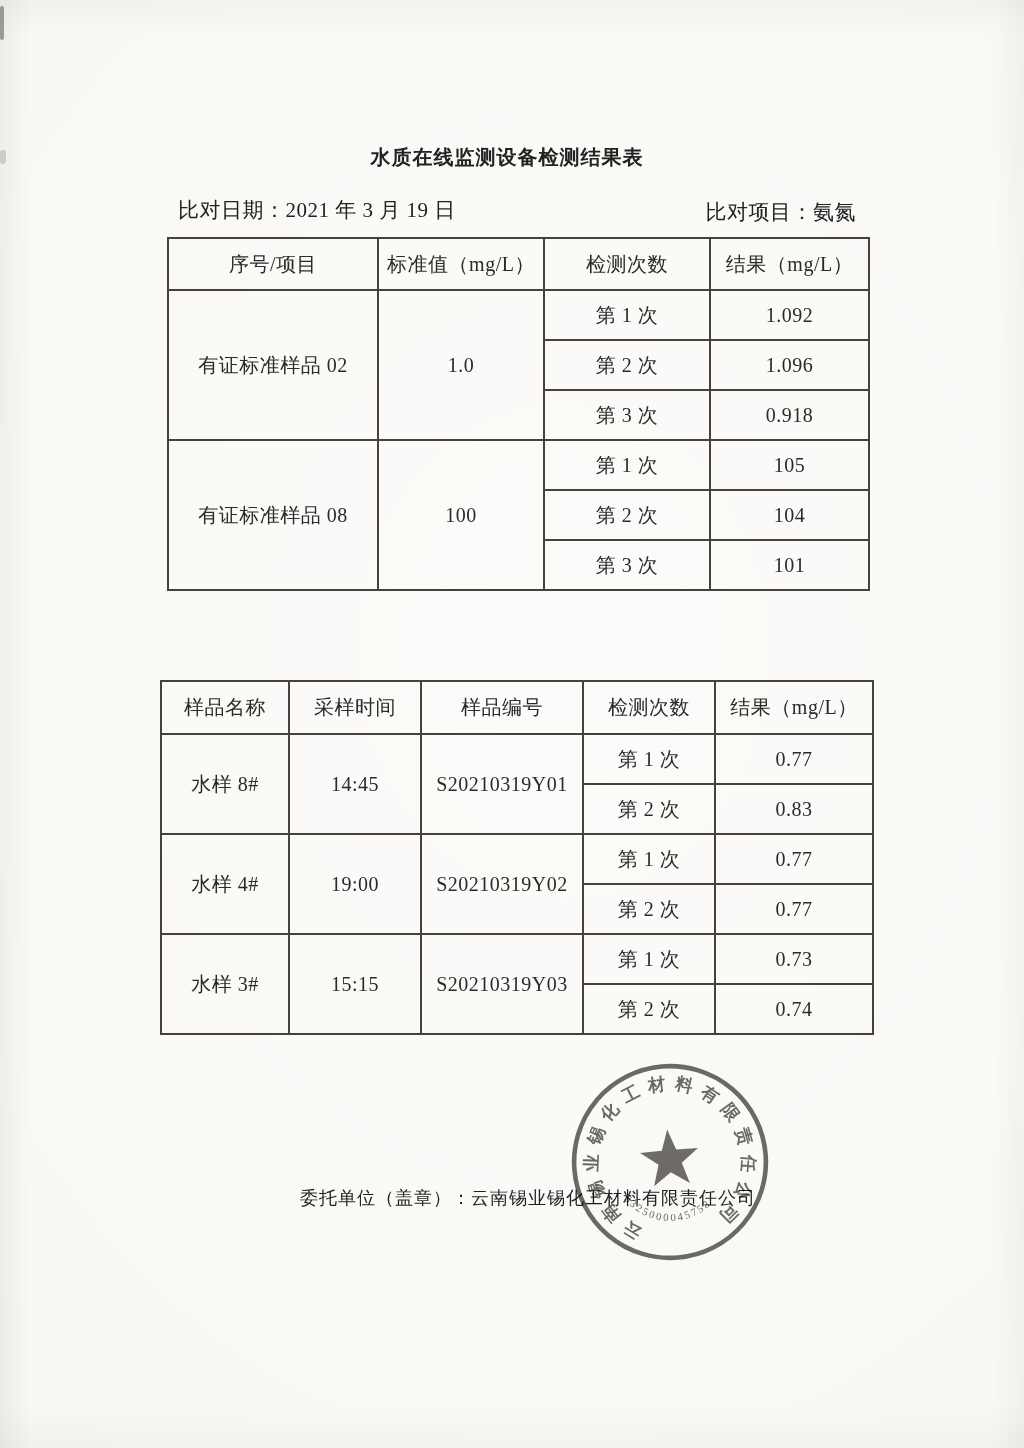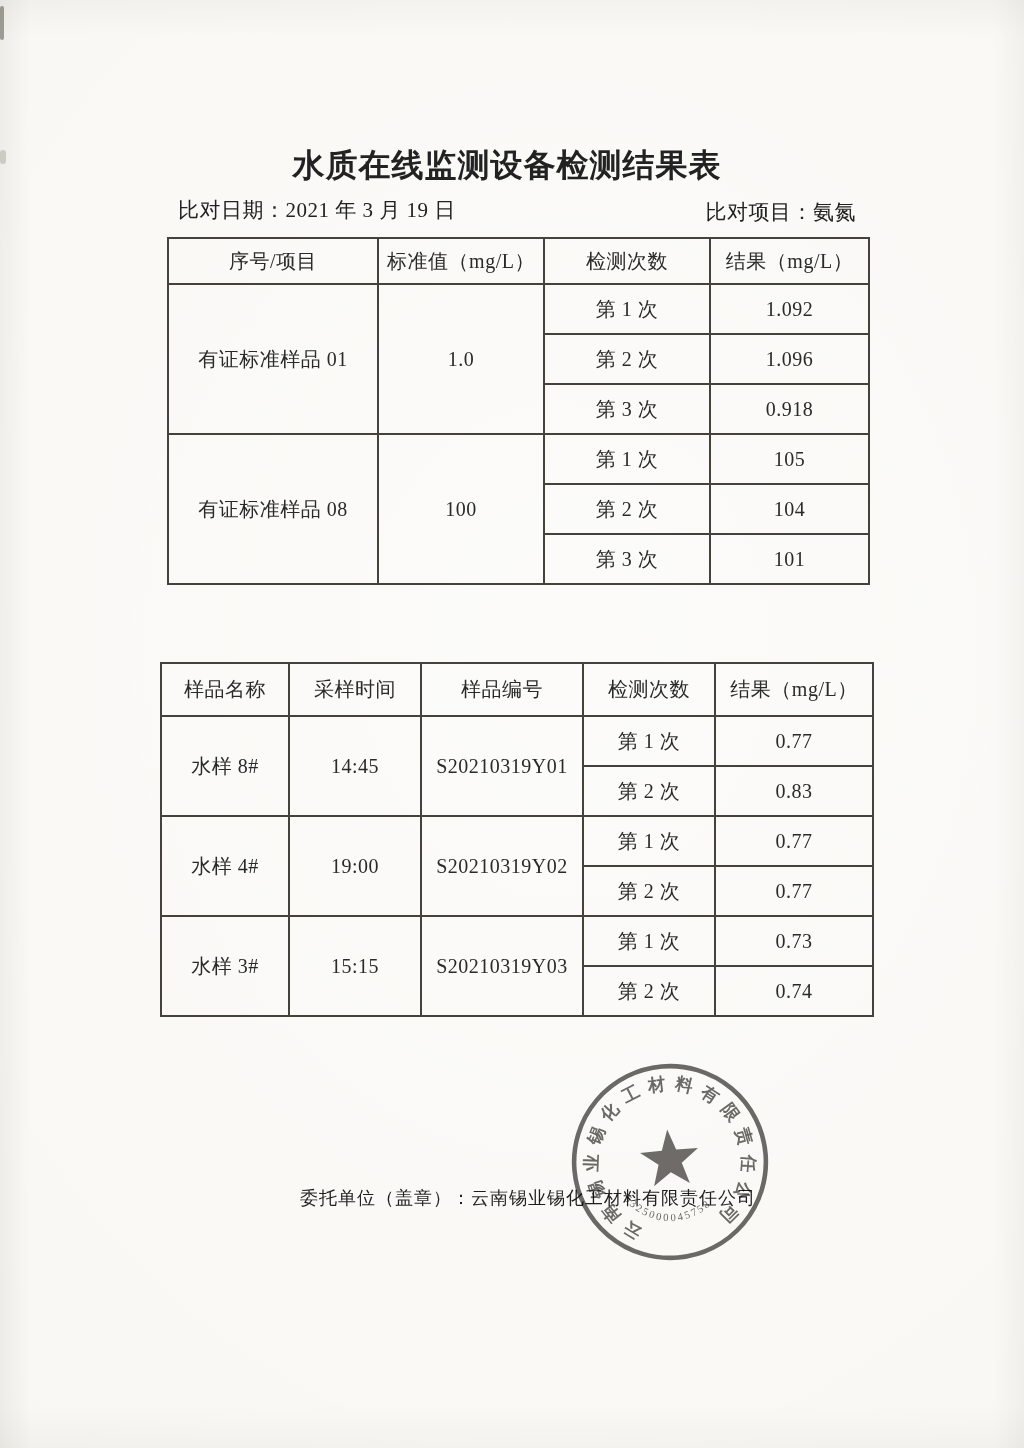--- a/index.html
+++ b/index.html
@@ -22,42 +22,42 @@
   .scan-mark-corner {
     position: absolute; left: 0; top: 6px; width: 4px; height: 34px;
     background: #5a574f; opacity: .55; border-radius: 2px;
   }
   .smudge {
     position: absolute; left: 0; top: 150px; width: 6px; height: 14px;
     background: #8d897f; opacity: .35; border-radius: 3px;
   }
   .doc-title {
     position: absolute; left: 0; top: 144px; width: 1014px;
-    text-align: center; font-size: 32px; font-weight: bold; letter-spacing: 1px;
+    text-align: center; font-size: 20px; font-weight: bold; letter-spacing: 1px;
     color: #222;
   }
   .meta-row { position: absolute; top: 196px; left: 0; width: 1024px; font-size: 21px; color: #222; }
   .meta-date { position: absolute; left: 178px; top: 0; letter-spacing: .5px; text-align: right; }
   .meta-item { position: absolute; right: 168px; top: 2px; letter-spacing: .5px; }
 
   table.grid {
     position: absolute; border-collapse: collapse; table-layout: fixed;
     background: transparent;
   }
   table.grid th, table.grid td {
     border: 2px solid #45423c;
     text-align: center; vertical-align: middle;
     font-size: 20px; font-weight: normal; color: #2a2a28;
     padding: 0 4px;
     letter-spacing: .5px;
   }
   #table1 { left: 167px; top: 237px; width: 701px; }
-  #table1 tr.hdr  { height: 46px; }
+  #table1 tr.hdr  { height: 52px; }
   #table1 tr.data { height: 50px; }
-  #table2 { left: 160px; top: 662px; width: 712px; }
+  #table2 { left: 160px; top: 680px; width: 712px; }
   #table2 tr.hdr  { height: 53px; }
   #table2 tr.data { height: 50px; }
 
   .footer-line {
     position: absolute; left: 300px; top: 1186px;
     font-size: 18px; color: #1f1f1f; letter-spacing: 1px;
   }
 
   .stamp {
     position: absolute; left: 568px; top: 1060px; width: 204px; height: 204px;
@@ -89,21 +89,21 @@
         <col style="width:159px">
       </colgroup>
     <tbody>
         <tr class="hdr">
       <th>序号/项目</th>
       <th>标准值（mg/L）</th>
       <th>检测次数</th>
       <th>结果（mg/L）</th>
     </tr>
     <tr class="data">
-      <td rowspan="3">有证标准样品 01</td>
+      <td rowspan="3">有证标准样品 02</td>
       <td rowspan="3">1.0</td>
       <td>第 1 次</td>
       <td>1.092</td>
     </tr>
     <tr class="data">
       <td>第 2 次</td>
       <td>1.096</td>
     </tr>
     <tr class="data">
       <td>第 3 次</td>

